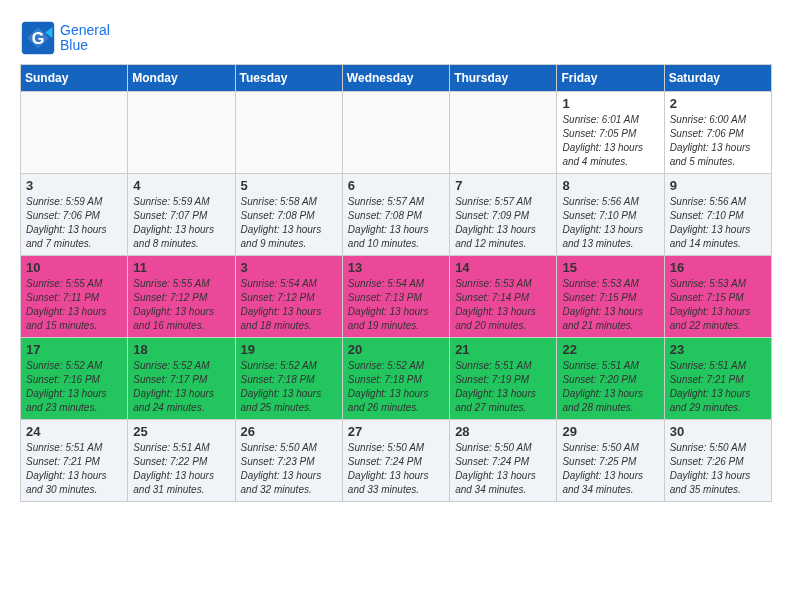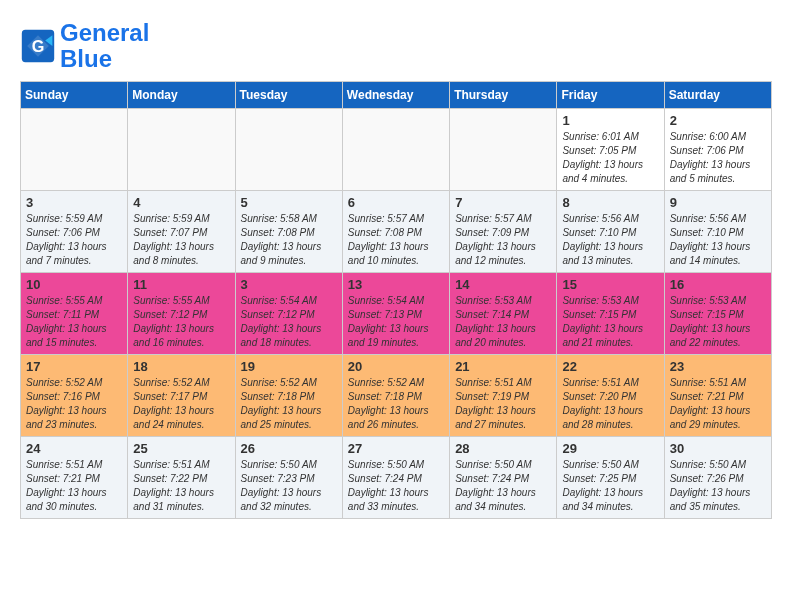--- a/index.html
+++ b/index.html
@@ -19,22 +19,22 @@
       justify-content: space-between;
       align-items: flex-start;
       margin-bottom: 8px;
     }
     .logo {
       display: flex;
       align-items: center;
       gap: 4px;
     }
     .logo-text {
-      font-size: 24px;
-      font-weight: bold;
+      font-size: 14px;
+      font-weight: normal;
       color: #333;
       line-height: 1.1;
     }
     .logo-text span {
       color: #1a73e8;
     }
     .logo-icon {
       width: 36px;
       height: 36px;
     }
@@ -90,21 +90,21 @@
     }
     tr:nth-child(odd) td:not(.empty) {
       background: #fff;
     }
     tr:nth-child(even) td:not(.empty) {
       background: #f0f4f8;
     }
     .calendar tbody tr:nth-child(1) td { background: #fff; }
     .calendar tbody tr:nth-child(2) td { background: #f0f4f8; }
     .calendar tbody tr:nth-child(3) td { background: #ec4899; }
-    .calendar tbody tr:nth-child(4) td { background: #fdba74; }
+    .calendar tbody tr:nth-child(4) td { background: #22c55e; }
     .calendar tbody tr:nth-child(5) td { background: #f0f4f8; margin-top: 48px; }
     .calendar tbody tr:nth-child(1) td.empty { background: #f9f9f9; }
     .calendar tbody tr:nth-child(2) td.empty { background: #f9f9f9; }
   </style>
 </head>
 <body>
 
 <div class="page">
   <div class="header">
     <div class="logo">

